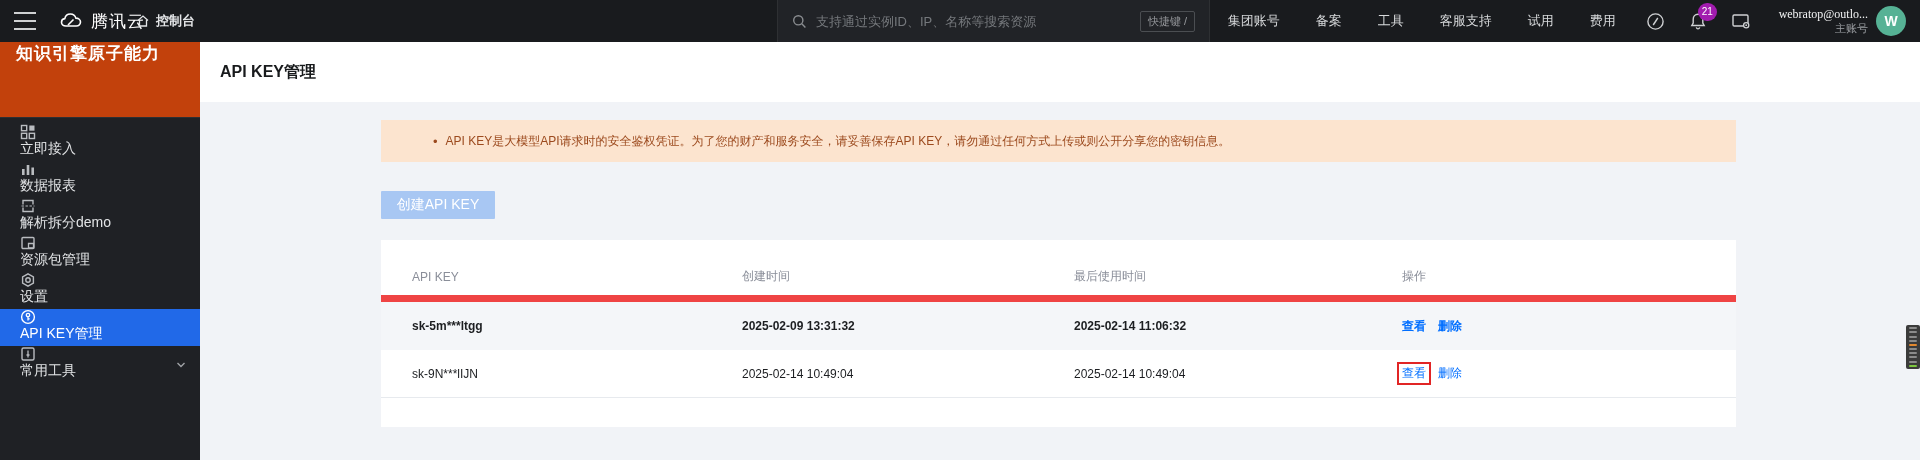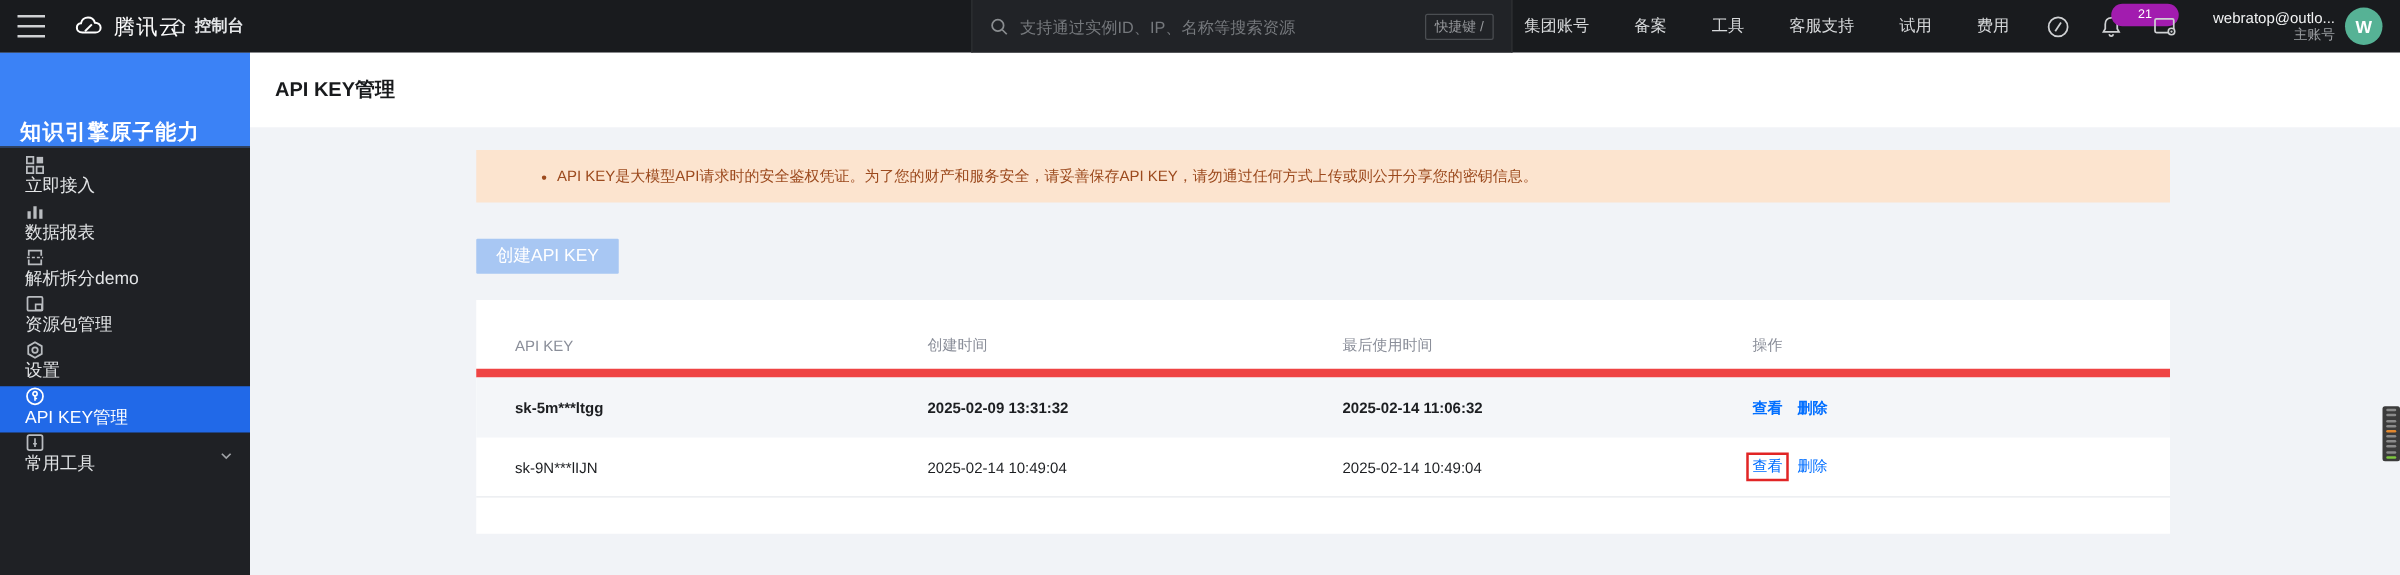--- a/index.html
+++ b/index.html
@@ -27,32 +27,32 @@
   .search-input::placeholder { color:#75787c; }
   .shortcut-badge { margin-left:auto; border:1px solid #4b4e52; border-radius:2px;
     color:#97999d; font-size:11px; padding:2px 7px; white-space:nowrap; }
 
   .topbar-right { position:absolute; right:8px; top:0; height:42px;
     display:flex; align-items:center; }
   .top-nav-item { color:#d7d9db; font-size:13px; margin:0 18px; cursor:pointer; white-space:nowrap; }
   .top-icon-btn { position:relative; margin:0 12px; cursor:pointer; display:flex; align-items:center; }
   .noti-badge { position:absolute; top:-9px; left:9px; min-width:18px; height:18px;
     background:#a21caf; border-radius:9px; color:#fff; font-size:10px;
-    display:flex; align-items:center; justify-content:center; padding:0 21px; }
-  .user-block { margin:0 8px 0 16px; text-align:right; line-height:1.25; cursor:pointer; }
+    display:flex; align-items:center; justify-content:center; padding:0 4px; }
+  .user-block { margin:0 8px 0 16px; text-align:right; line-height:1.25; cursor:pointer;font-family:Liberation Serif, serif; }
   .user-email { color:#f2f3f4; font-size:12px; }
   .user-role  { color:#9ea1a5; font-size:11px; }
   .avatar { width:30px; height:30px; border-radius:50%; background:#56b295; color:#fff;
     font-size:14px; font-weight:bold; display:flex; align-items:center; justify-content:center;
     margin-right:6px; cursor:pointer; }
 
   
   .sidebar { position:absolute; left:0; top:42px; width:200px; height:418px; background:#1f2125; }
-  .sidebar-header { height:76px; background:#3b82f6; border-bottom:1px solid #2c2f33;
-    display:flex; align-items:flex-end; padding-left:16px; }
+  .sidebar-header { height:76px; background:#c2410c; border-bottom:1px solid #2c2f33;
+    display:flex; align-items:flex-start; padding-left:16px; }
   .sidebar-title { color:#ffffff; font-size:17px; font-weight:bold; letter-spacing:1px; white-space:nowrap; }
   .side-items { position:absolute; top:82px; left:0; width:200px; }
   .side-item { height:37px; display:flex; align-items:flex-start; padding-left:20px;
     color:#e2e4e6; font-size:14px; cursor:pointer; position:relative;flex-direction:column; }
   .side-item .sicon { width:16px; height:16px; margin-right:10px; flex:0 0 auto; }
   .side-item.active { background:#2169e8; color:#ffffff; }
   .side-item .chev { position:absolute; right:14px; top:14px; width:10px; height:10px; }
 
   
   .page-header { position:absolute; left:200px; top:42px; width:1720px; height:60px;

